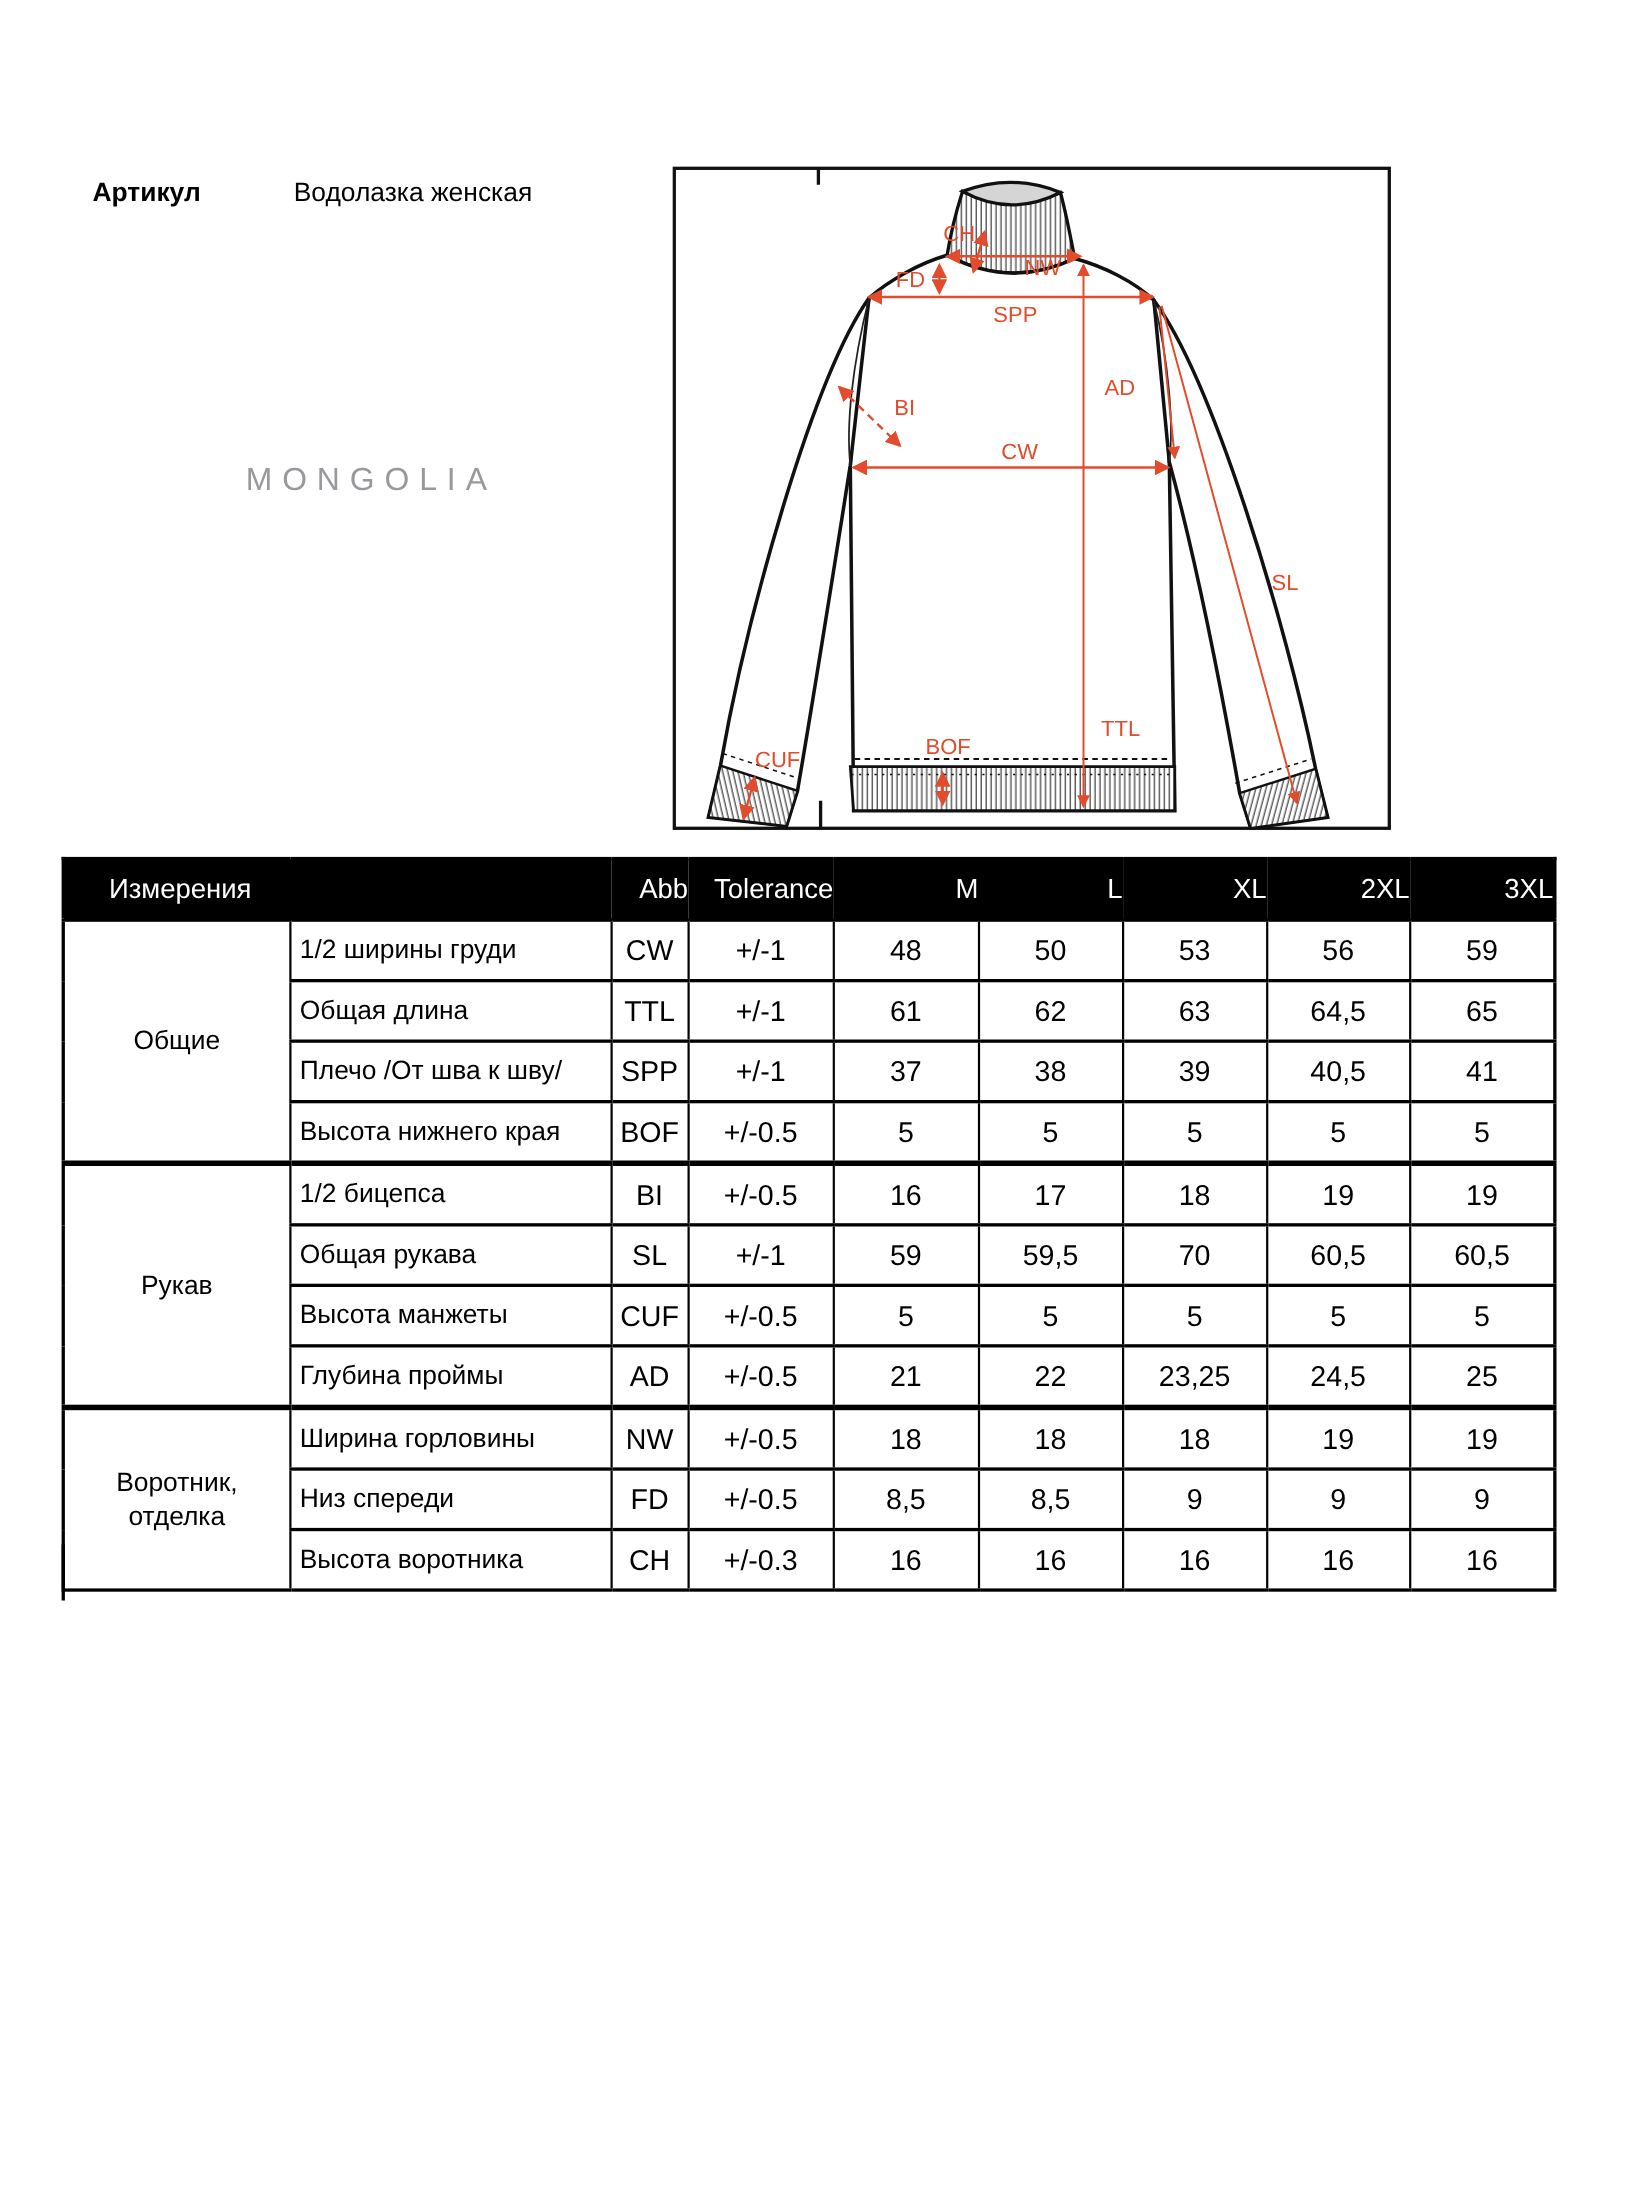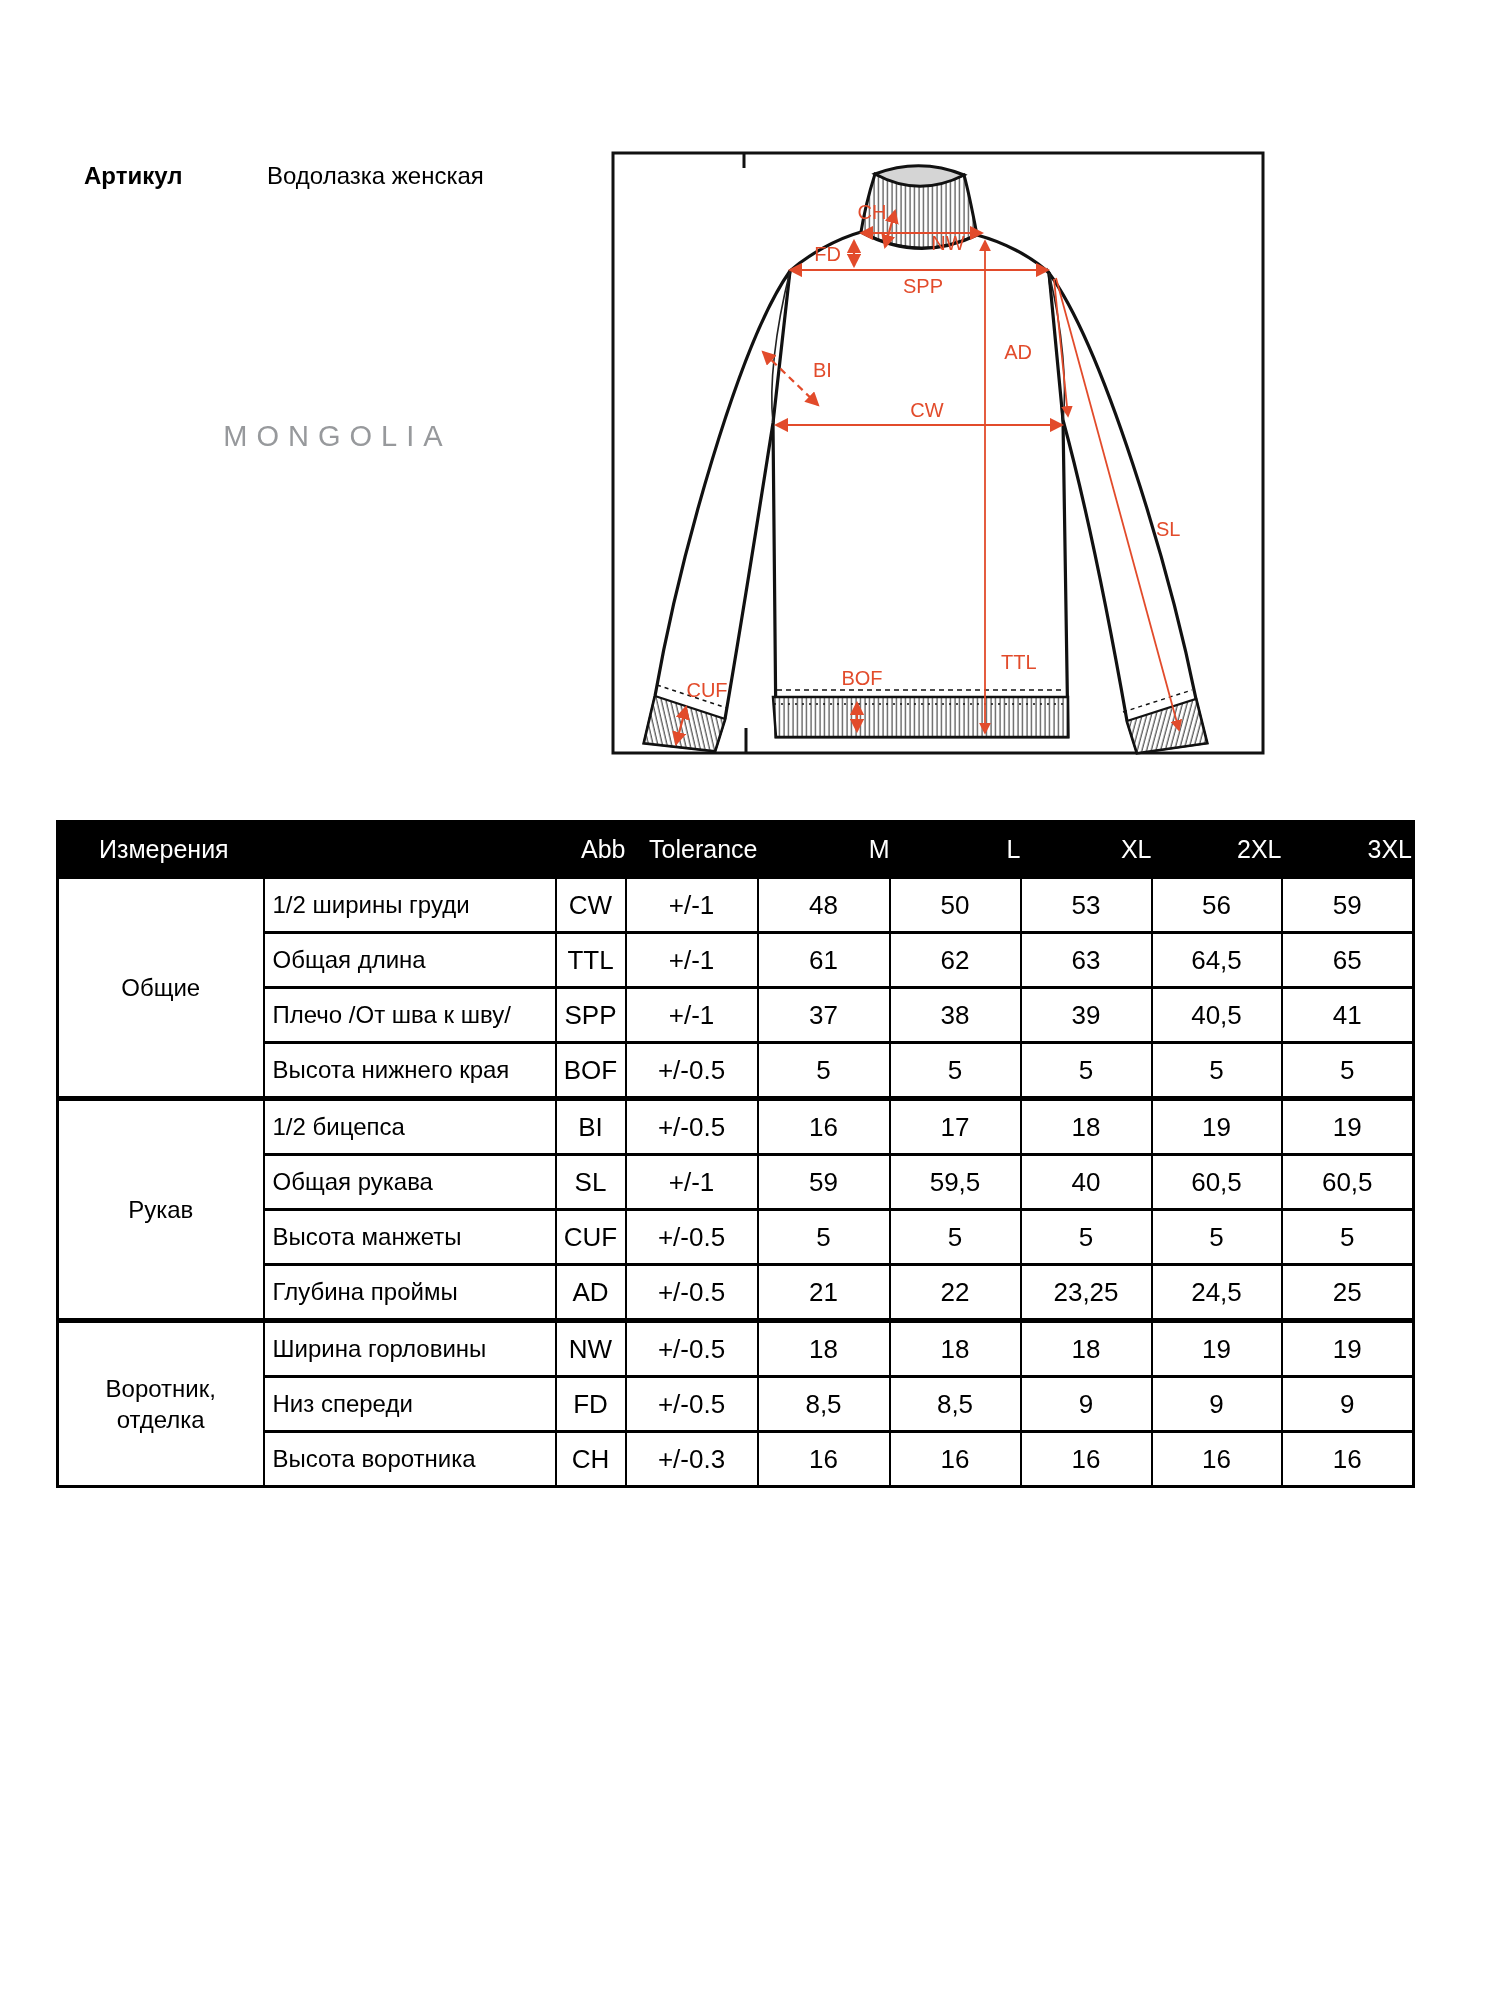--- a/index.html
+++ b/index.html
@@ -18,21 +18,21 @@
   .logo-main{font-size:104px;line-height:1;color:#8e9094;letter-spacing:3px;font-weight:400;}
   .logo-sub{margin-top:16px;font-size:29px;color:#97999c;letter-spacing:9px;padding-left:9px;}
 
   
   .diagram-wrap{left:611px;top:151px;width:654px;height:604px;}
   .diagram-wrap svg{display:block;}
   .ann-label{font-size:20px;fill:#e24b2b;font-family:"Liberation Sans",sans-serif;}
 
   
   table.size-chart{
-    position:absolute;left:56px;top:820px;width:1356px;
+    position:absolute;left:56px;top:779px;width:1356px;
     border-collapse:collapse;table-layout:fixed;
     border:3px solid #000;
   }
   table.size-chart th{
     background:#000;color:#fff;font-weight:400;font-size:25px;height:53px;
     text-align:right;padding:0;
   }
   table.size-chart th.first{text-align:left;padding-left:40px;}
   table.size-chart td{
     border:2px solid #000;border-top-width:3px;border-bottom-width:3px;
@@ -209,21 +209,21 @@
     <td>18</td>
     <td>19</td>
     <td>19</td>
   </tr>
   <tr>
     <td class="nm">Общая рукава</td>
     <td>SL</td>
     <td>+/-1</td>
     <td>59</td>
     <td>59,5</td>
-    <td>40</td>
+    <td>70</td>
     <td>60,5</td>
     <td>60,5</td>
   </tr>
   <tr>
     <td class="nm">Высота манжеты</td>
     <td>CUF</td>
     <td>+/-0.5</td>
     <td>5</td>
     <td>5</td>
     <td>5</td>

